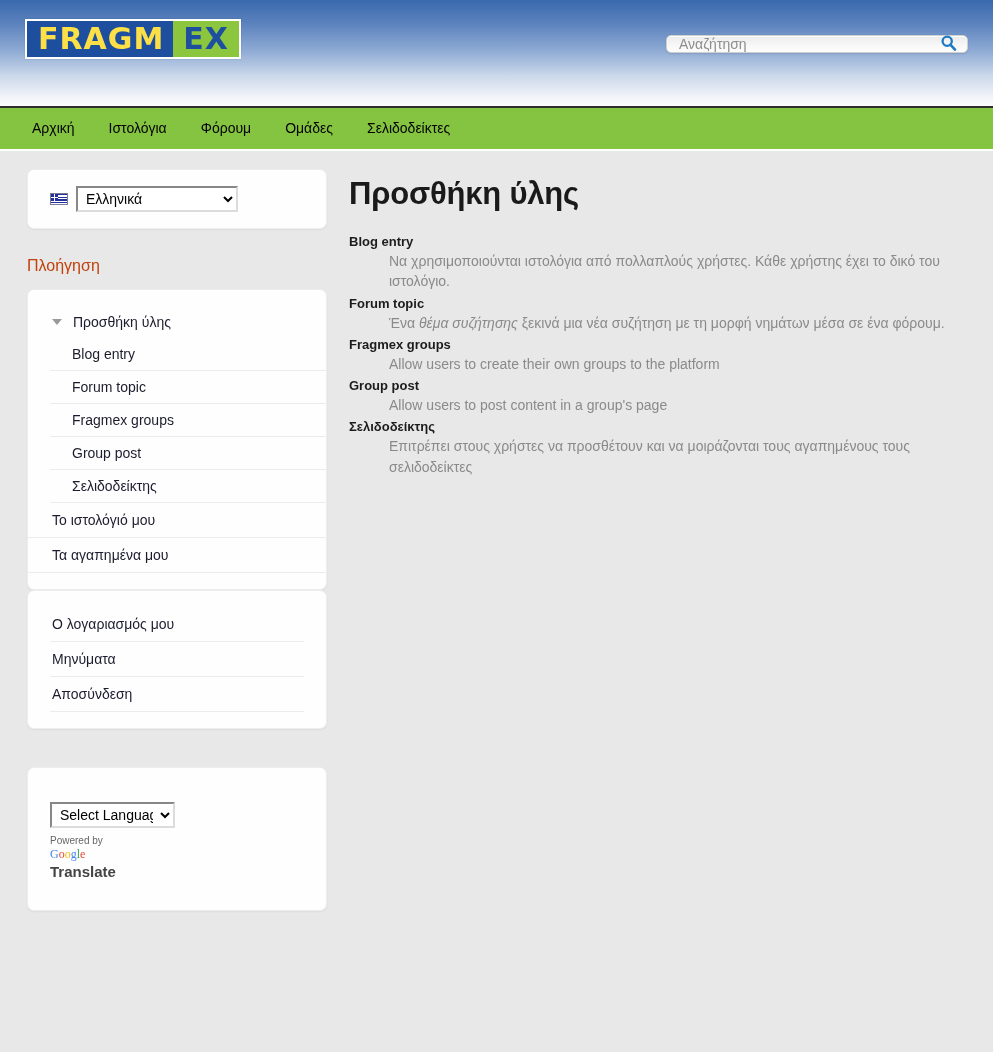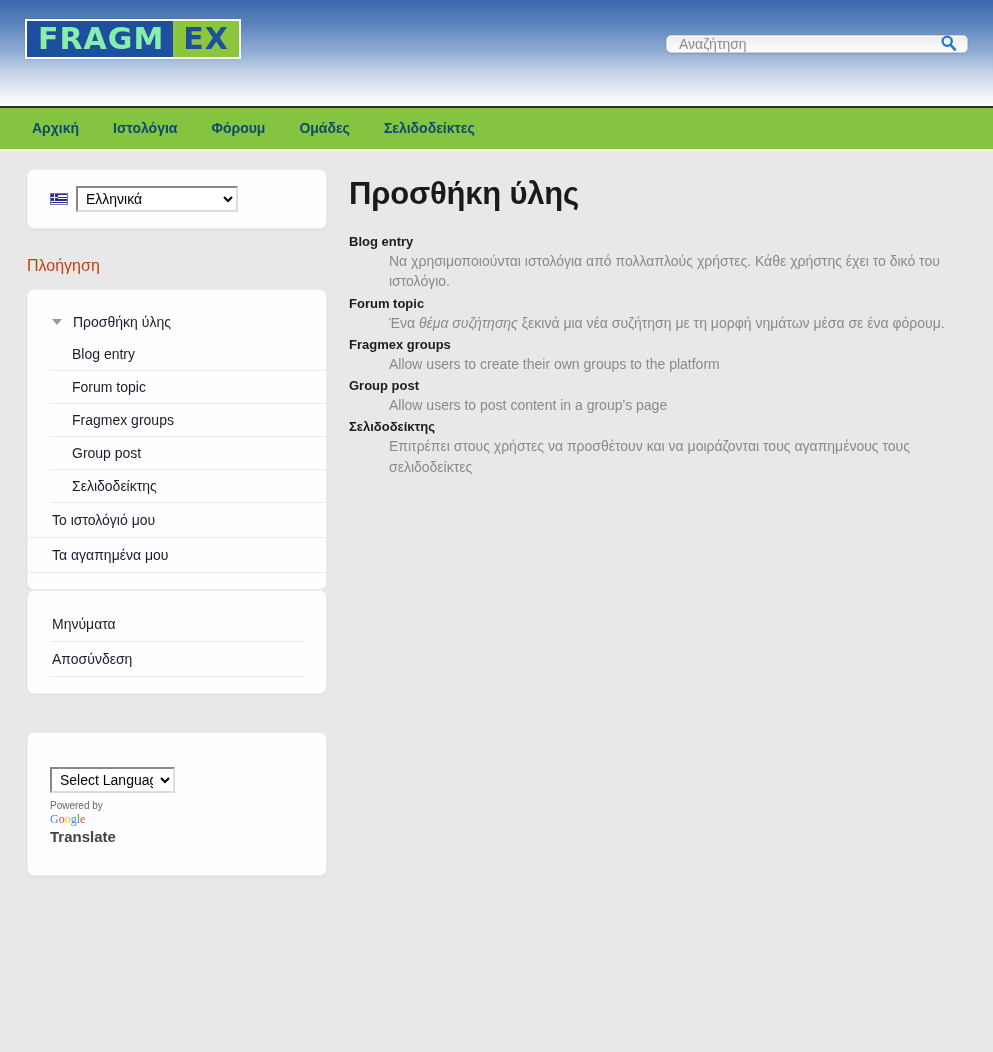--- a/index.html
+++ b/index.html
@@ -21,21 +21,21 @@
   .logo-wrap {
     position: absolute;
     left: 25px; top: 19px;
     border: 2px solid #ffffff;
     display: flex;
     height: 40px;
     box-shadow: 0 0 1px rgba(0,0,0,.25);
   }
   .logo-a {
     background: #1e4f9e;
-    color: #86efac;
+    color: #fde047;
     padding: 0 9px 0 11px;
     display: flex; align-items: center;
     font-size: 30px;
     font-weight: bold;
     letter-spacing: 1px;
     font-family: "DejaVu Sans", sans-serif;
     line-height: 1;
   }
   .logo-b {
     background: #8cc63f;
@@ -77,27 +77,26 @@
   
   .nav {
     height: 43px;
     background: #84c441;
     border-bottom: 2px solid #ffffff;
     display: flex;
     align-items: center;
     padding-left: 15px;
   }
   .nav a {
-    color: #0c4a6e;
+    color: #000000;
     text-decoration: none;
     font-size: 14px;
     padding: 0 17px;
     line-height: 43px;
     display: block;
-    font-weight: bold;
   }
 
   
   .page { display: flex; align-items: flex-start; }
   .sidebar { width: 328px; flex: 0 0 328px; padding: 0; }
   .content { flex: 1; padding: 16px 20px 0 16px; }
 
   .block-title {
     font-size: 16px;
     color: #c2410c;
@@ -298,20 +297,23 @@
         </li>
         <li class="toplevel">
           <a href="#">Τα αγαπημένα μου</a>
         </li>
       </ul>
     </div>
 
     <div class="panel">
       <ul class="menulist">
         <li>
+            <a href="#">Ο λογαριασμός μου</a>
+          </li>
+        <li>
             <a href="#">Μηνύματα</a>
           </li>
         <li>
             <a href="#">Αποσύνδεση</a>
           </li>
       </ul>
     </div>
 
     <div class="panel" style="margin-top:38px;">
       <div class="translate">

